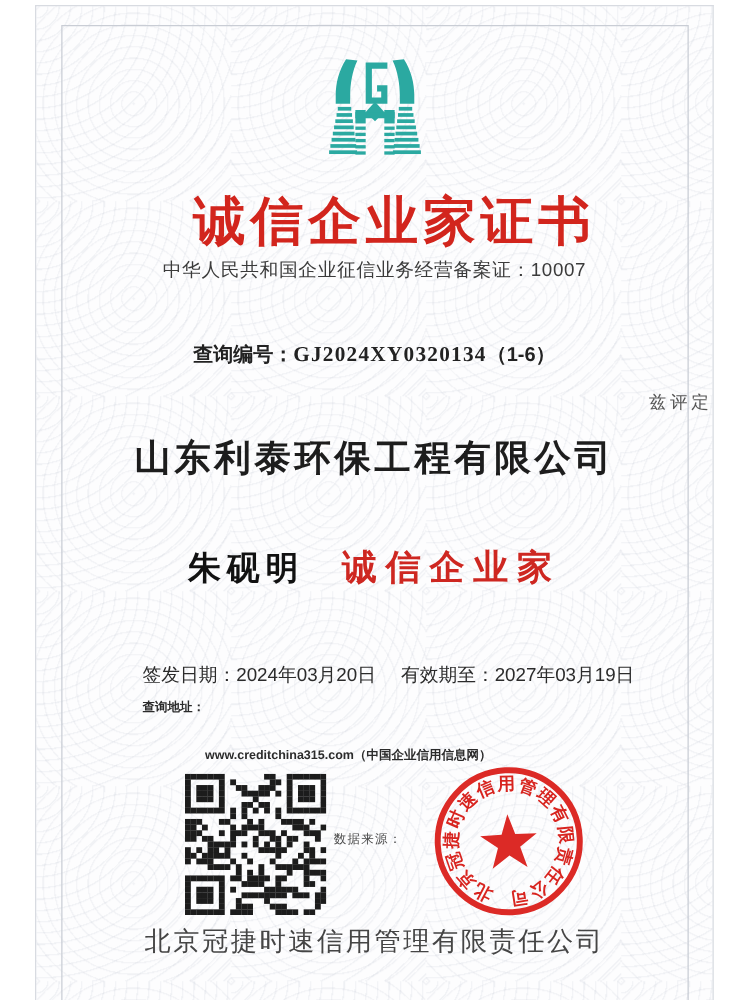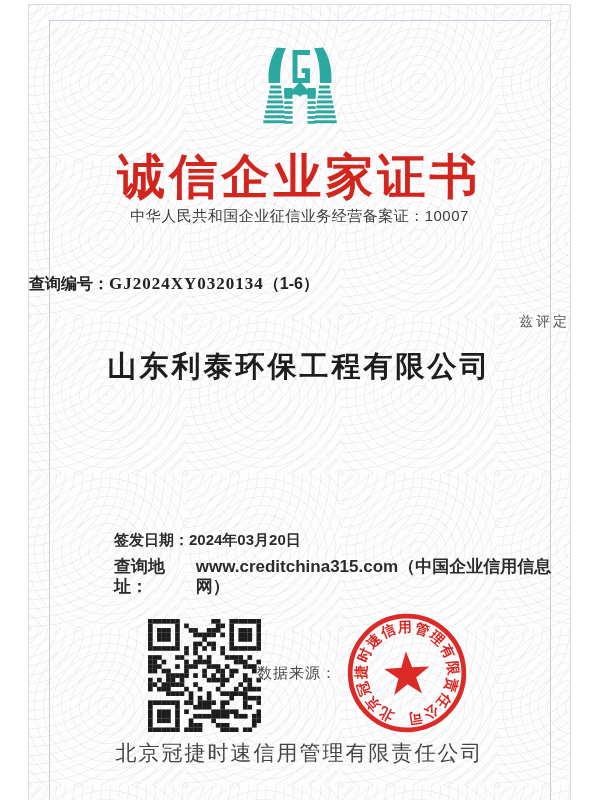--- a/index.html
+++ b/index.html
@@ -18,32 +18,32 @@
   }
   .inner-frame {
     position:absolute; left:20px; right:19px; top:15px; bottom:-6px;
     border:1px solid #c9cdd5;
     pointer-events:none;
   }
 
   .logo { position:absolute; left:228px; top:37px; width:86px; height:92px; }
 
   .title {
-    position:absolute; left:0; top:146px; width:100%;
-    text-align:center; color:#d2251d; font-size:48px; font-weight:900;
+    position:absolute; left:16px; top:146px; width:100%;
+    text-align:center; color:#d2251d; font-size:42px; font-weight:900;
     letter-spacing:4px; line-height:52px;
   }
   .subtitle {
     position:absolute; left:0; top:202px; width:100%;
     text-align:center; color:#3b3b3b; font-size:15px; font-weight:normal;
     letter-spacing:0.5px;
   }
   .query-line {
     position:absolute; left:0; top:269px; width:100%;
-    text-align:left; color:#222; font-size:16px; font-weight:bold;
+    text-align:center; color:#222; font-size:16px; font-weight:bold;
   }
   .query-line .code {
     font-family:"Liberation Serif","DejaVu Serif",serif;
     font-size:17px; letter-spacing:1px;
   }
   .hereby {
     position:absolute; left:0; top:308px; width:100%;
     text-align:right; color:#555; font-size:14px; letter-spacing:3px;
   }
   .company {
@@ -54,34 +54,34 @@
   .name-row {
     position:absolute; left:0; top:430px; width:100%;
     display:flex; justify-content:center; align-items:center; gap:30px;
   }
   .person { color:#111; font-size:26px; font-weight:900; letter-spacing:5px; }
   .award  { color:#ce2721; font-size:28px; font-weight:900; letter-spacing:7px; }
 
   .dates-row {
     position:absolute; left:0; top:526px; width:100%;
     display:flex; justify-content:flex-start; padding-left:85px; gap:20px;
-    color:#2b2b2b; font-size:15px; font-weight:bold;
+    color:#2b2b2b; font-size:15px; font-weight:normal;
   }
   .addr-block {
     position:absolute; left:0; top:552px; width:100%;
     display:flex; padding-left:85px;
-    color:#2b2b2b; font-size:17px; font-weight:bold; line-height:20px;
-  }
-  .addr-lines { display:flex; flex-direction:column; }
+    color:#2b2b2b; font-size:10px; font-weight:bold; line-height:20px;
+  }
+  .addr-lines { display:flex; flex-direction:column;margin-top:38px; }
   .addr-lines .l2 { margin-left:-2px; }
 
   .qr { position:absolute; left:119px; top:614px; width:113px; height:113px; }
   .data-source {
-    position:absolute; left:228px; top:659px;
-    color:#4a4a4a; font-size:15px; letter-spacing:1px;
+    position:absolute; left:238px; top:659px;
+    color:#4a4a4a; font-size:10px; letter-spacing:1px;
   }
   .seal { position:absolute; left:316px; top:606px; width:124px; height:124px;
           transform:rotate(-3deg); }
   .seal text { font-weight:bold; }
 
   .issuer {
     position:absolute; left:0; top:734px; width:100%;
     text-align:center; color:#454545; font-size:21px; letter-spacing:2px;
   }
 </style>
@@ -142,23 +142,28 @@
   <div class="subtitle">中华人民共和国企业征信业务经营备案证：10007</div>
 
   <div class="query-line">
     <span>查询编号：</span><span class="code">GJ2024XY0320134</span><span>（1-6）</span>
   </div>
 
   <div class="hereby">兹评定</div>
 
   <div class="company">山东利泰环保工程有限公司</div>
 
+  <div class="name-row">
+    <span class="person">朱砚明</span>
+    <span class="award">诚信企业家</span>
+  </div>
 
   <div class="dates-row">
     <span><span>签发日期：</span><span>2024年03月20日</span></span>
+    <span><span>有效期至：</span><span>2027年03月19日</span></span>
   </div>
 
   <div class="addr-block">
     <span>查询地址：</span>
     <span class="addr-lines">
       <span class="l1">www.creditchina315.com（中国企业信用信息网）</span>
     </span>
   </div>
 
   <svg id="qr" class="qr" viewBox="0 0 113 113" fill="#1c1c1c" xmlns="http://www.w3.org/2000/svg">

